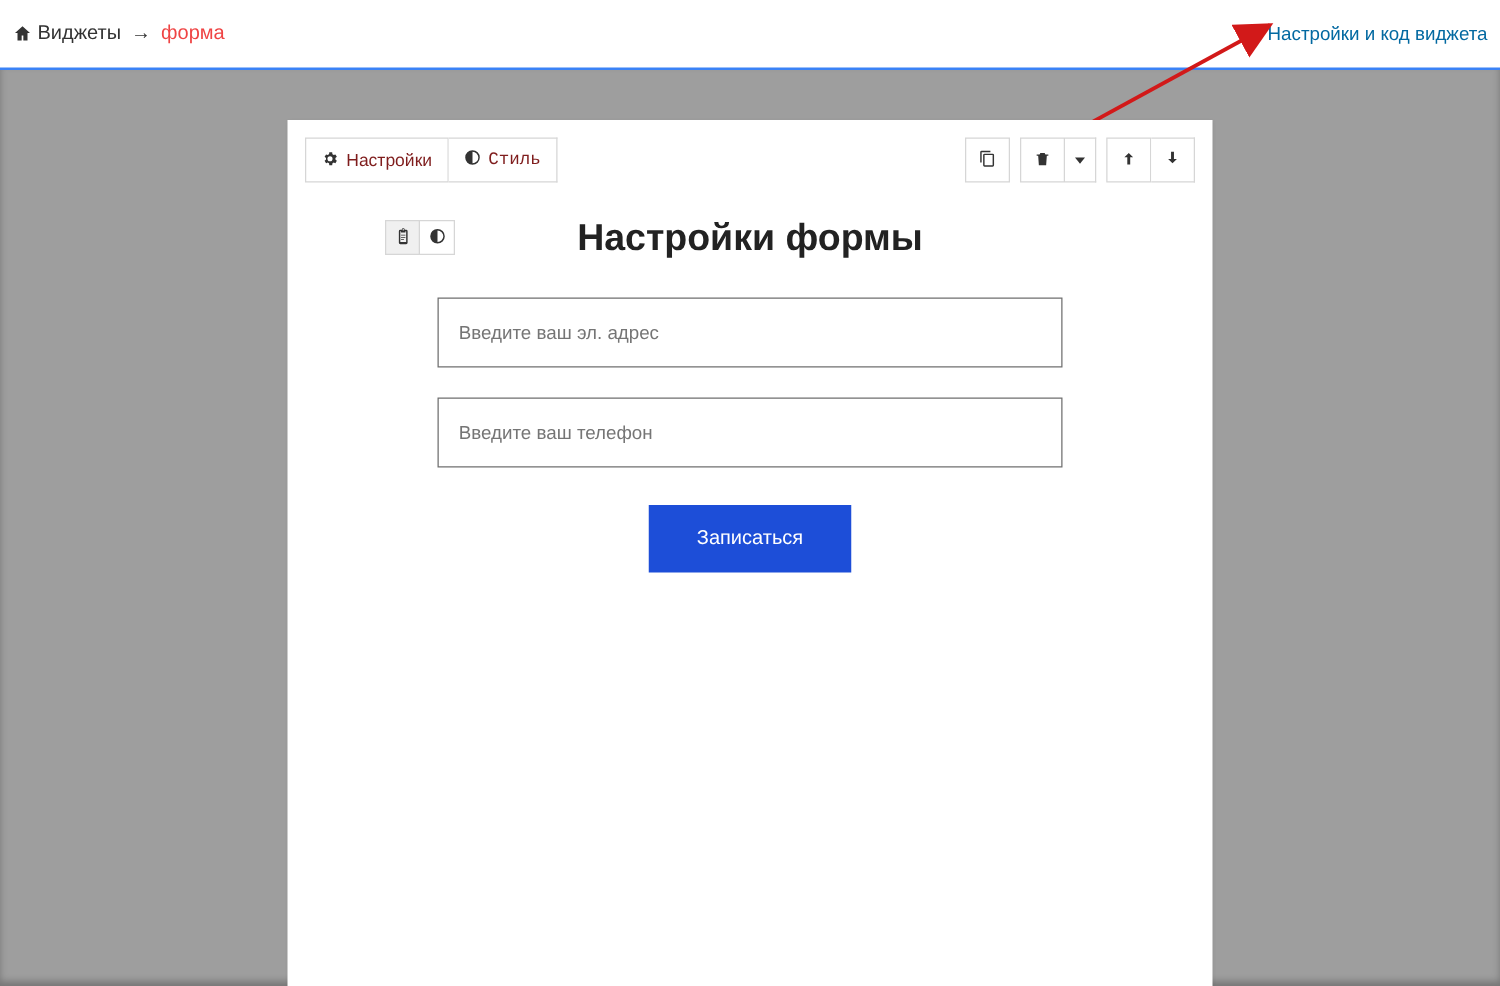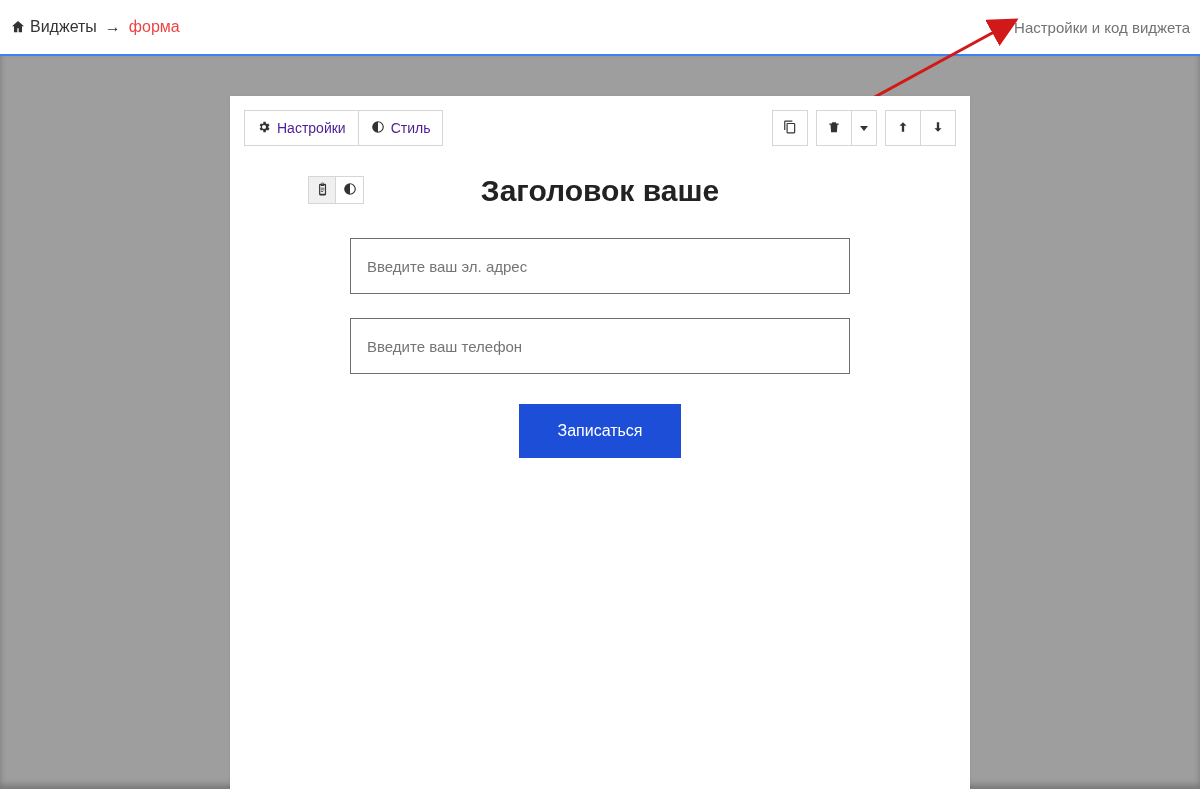--- a/index.html
+++ b/index.html
@@ -12,21 +12,21 @@
     display: flex;
     align-items: center;
     padding: 0 10px 0 10px;
     color: #333;
   }
   .crumbs { display: flex; align-items: center; font-size: 16px; gap: 4px; }
   .crumbs .home-icon { display: inline-flex; }
   .crumbs .arrow { margin: 0 4px; color: #333; }
   .crumbs .current { color: #ef4444; }
   .topbar-spacer { flex: 1; }
-  .settings-link { display: flex; align-items: center; gap: 4px; color: #737373; font-size: 15px; cursor: pointer; }
+  .settings-link { display: flex; align-items: center; gap: 4px; color: #0369a1; font-size: 15px; cursor: pointer; }
   .settings-link svg { width: 14px; height: 14px; }
 
   .stage {
     background: #9e9e9e;
     height: 733px;
     position: relative;
     display: flex;
     justify-content: center;
     padding-top: 40px;
     box-shadow: inset 0 -4px 6px rgba(0,0,0,0.25);
@@ -45,28 +45,28 @@
     padding: 14px 14px 0 14px;
     align-items: flex-start;
     gap: 0;
   }
   .btn-group { display: inline-flex; }
   .btn {
     border: 1px solid #d6d6d6;
     background: #fff;
     padding: 8px 12px;
     font-size: 14px;
-    color: #4c1d95;
+    color: #7f1d1d;
     display: inline-flex;
     align-items: center;
     gap: 6px;
     cursor: pointer;
     height: 36px;
   }
-  .btn-group .btn + .btn { border-left: none; }
+  .btn-group .btn + .btn { border-left: none; font-family: Liberation Mono, monospace; }
   .btn svg { width: 14px; height: 14px; fill: #333; }
 
   .toolbar-right { margin-left: auto; display: flex; gap: 8px; }
   .btn.icon-only { padding: 8px 10px; }
   .btn.caret-only { padding: 8px 8px; }
 
   .heading-row {
     display: flex;
     align-items: center;
     justify-content: center;
@@ -246,21 +246,21 @@
           </span>
         </button>
         <button class="mini-btn">
           <span>
             <svg viewBox="0 0 24 24">
                 <path d="M12 2a10 10 0 100 20 10 10 0 000-20zm0 18V4a8 8 0 010 16z"></path>
               </svg>
           </span>
         </button>
       </div>
-      <h2 class="form-title">Заголовок ваше</h2>
+      <h2 class="form-title">Настройки формы</h2>
     </div>
 
     <div class="form-body">
       <input class="field" type="text" placeholder="Введите ваш эл. адрес" style="">
       <input class="field" type="text" placeholder="Введите ваш телефон" style="">
       <div class="submit-row">
         <button class="submit-btn">Записаться</button>
       </div>
     </div>
 

